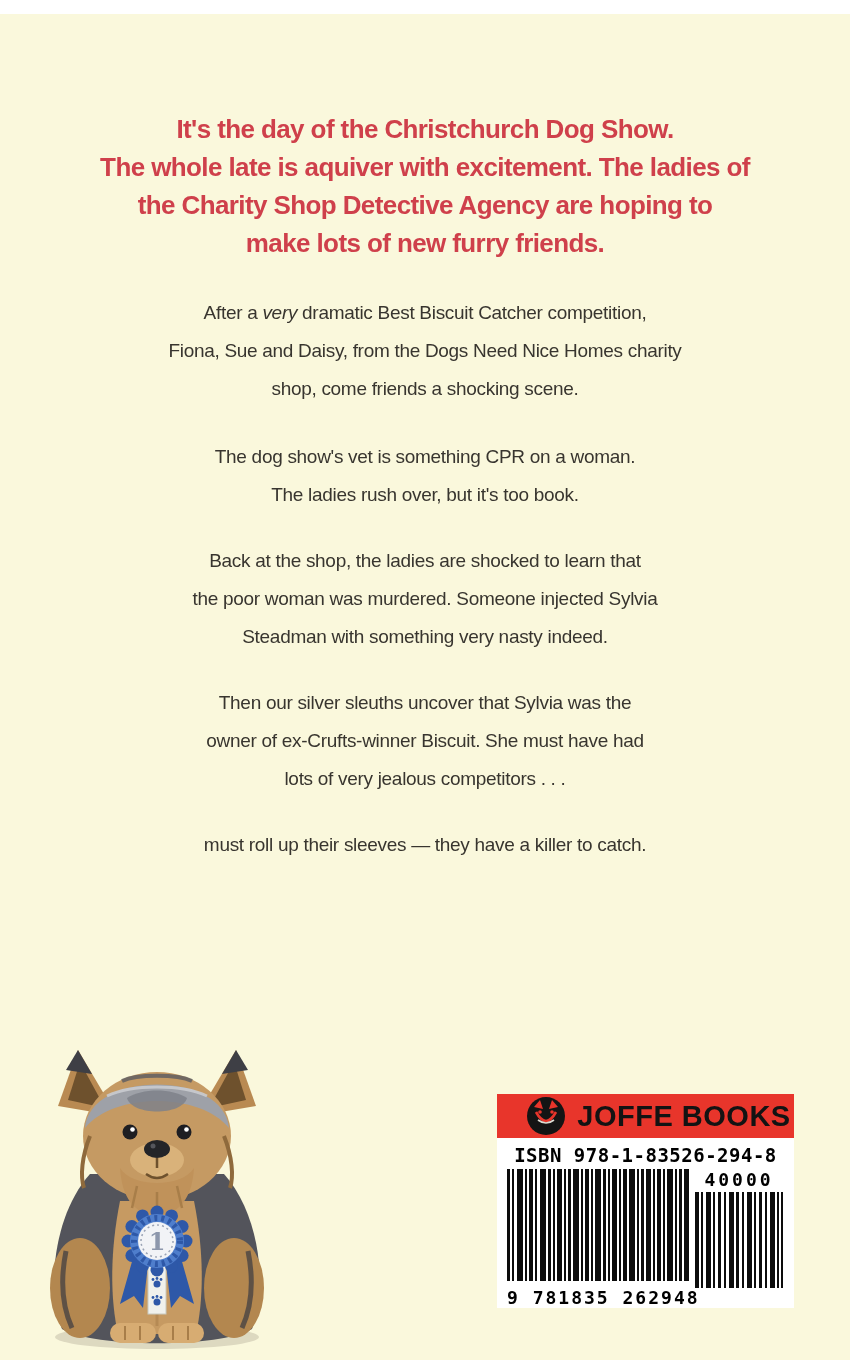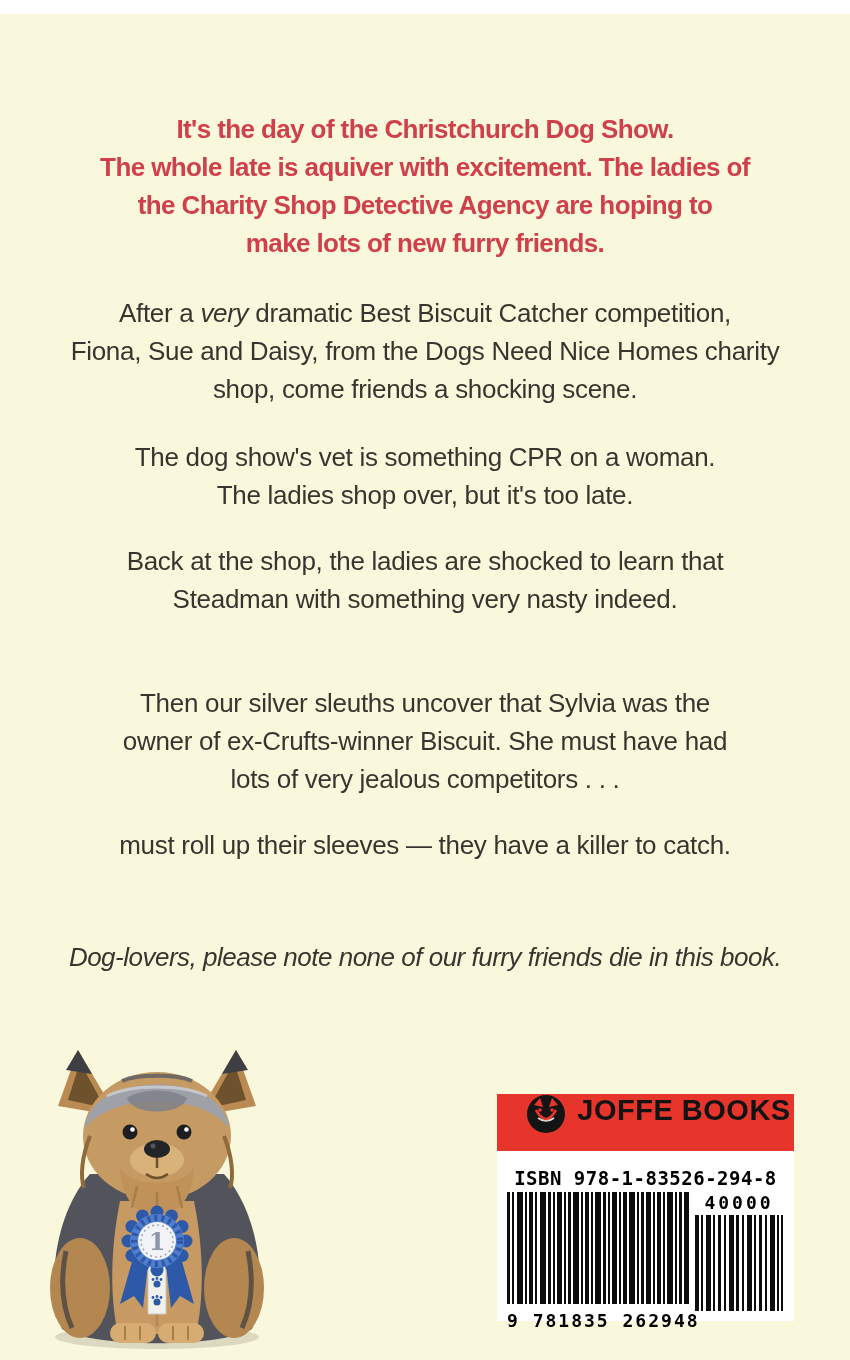--- a/index.html
+++ b/index.html
@@ -7,38 +7,38 @@
     position:relative; width:850px; height:1360px;
     background:#FAF8DC; overflow:hidden;
     font-family:"Liberation Sans", sans-serif;
     margin-top:14px;
   }
   .textblock { position:absolute; left:40px; width:770px; text-align:center; }
   .textblock .line { white-space:nowrap; line-height:38px; }
 
   .tagline { top:96px; color:#CF404B; font-weight:bold; font-size:26px; letter-spacing:-0.6px; }
 
-  .body-para { font-size:26px; color:#38352F; letter-spacing:-0.3px; }
+  .body-para { font-size:19px; color:#38352F; letter-spacing:-0.3px; }
   .p1 { top:280px; }
   .p2 { top:424px; }
   .p3 { top:528px; }
   .p4 { top:670px; }
   .p5 { top:812px; }
   .note { top:924px; font-size:26px; color:#38352F; font-style:italic; letter-spacing:-0.5px; }
   .body-para em { font-style:italic; }
 
   .dog { position:absolute; left:22px; top:1022px; }
 
   .publisher-block { position:absolute; left:497px; top:1080px; width:297px; }
   .banner {
-    height:57px; background:#E8352B;
-    display:flex; align-items:flex-start; justify-content:center; gap:11px;padding-left:26px;
+    height:44px; background:#E8352B;
+    display:flex; align-items:center; justify-content:center; gap:11px;padding-left:26px;
   }
   .brand { font-weight:bold; font-size:29px; color:#131313; letter-spacing:0.5px; }
-  .barcode-box { background:#FFFFFF; height:170px; box-sizing:border-box; padding:16px 8px 6px; }
+  .barcode-box { background:#FFFFFF; height:170px; box-sizing:border-box; padding:6px 8px 6px; }
   .isbn {
     font-family:"DejaVu Sans Mono", monospace; font-weight:bold; font-size:19px;
     color:#000; text-align:center; letter-spacing:0.5px; white-space:nowrap;
   }
   .barcode-row { display:flex; justify-content:space-between; margin-top:3px; padding:0 2px; }
   .main-barcode { width:184px; }
   .digits {
     font-family:"DejaVu Sans Mono", monospace; font-weight:bold; font-size:18px;
     color:#000; letter-spacing:2px; margin-top:2px; white-space:nowrap;
   }
@@ -61,41 +61,39 @@
   </section>
 
   <section class="textblock body-para p1">
     <div class="line"><span>After a </span><em>very</em><span> dramatic Best Biscuit Catcher competition,</span></div>
     <div class="line">Fiona, Sue and Daisy, from the Dogs Need Nice Homes charity</div>
     <div class="line">shop, come friends a shocking scene.</div>
   </section>
 
   <section class="textblock body-para p2">
     <div class="line">The dog show's vet is something CPR on a woman.</div>
-    <div class="line">The ladies shop over, but it's too late.</div>
+    <div class="line">The ladies rush over, but it's too book.</div>
   </section>
 
   <section class="textblock body-para p3">
     <div class="line">Back at the shop, the ladies are shocked to learn that</div>
+    <div class="line">the poor woman was murdered. Someone injected Sylvia</div>
     <div class="line">Steadman with something very nasty indeed.</div>
   </section>
 
   <section class="textblock body-para p4">
     <div class="line">Then our silver sleuths uncover that Sylvia was the</div>
     <div class="line">owner of ex-Crufts-winner Biscuit. She must have had</div>
     <div class="line">lots of very jealous competitors . . .</div>
   </section>
 
   <section class="textblock body-para p5">
     <div class="line">must roll up their sleeves — they have a killer to catch.</div>
   </section>
 
-  <section class="textblock note">
-    <div class="line">Dog-lovers, please note none of our furry friends die in this book.</div>
-  </section>
 
   <svg class="dog" width="270" height="320" viewBox="0 0 270 320" aria-hidden="true">
     <ellipse cx="135" cy="301" rx="102" ry="12" fill="#DDD9C0"></ellipse>
 
     <path d="M68,138 C32,178 24,252 40,293 C72,312 198,312 230,293 C246,252 238,178 202,138 Z" fill="#53545B"></path>
     <ellipse cx="58" cy="252" rx="30" ry="50" fill="#B3874F"></ellipse>
     <ellipse cx="212" cy="252" rx="30" ry="50" fill="#B3874F"></ellipse>
     <path d="M44,215 C38,245 40,270 50,292" stroke="#3A3B41" stroke-width="5" fill="none" opacity="0.7"></path>
     <path d="M226,215 C232,245 230,270 220,292" stroke="#3A3B41" stroke-width="5" fill="none" opacity="0.7"></path>
     <path d="M98,165 C88,215 88,262 96,298 L174,298 C182,262 182,215 172,165 Z" fill="#C69A62"></path>

